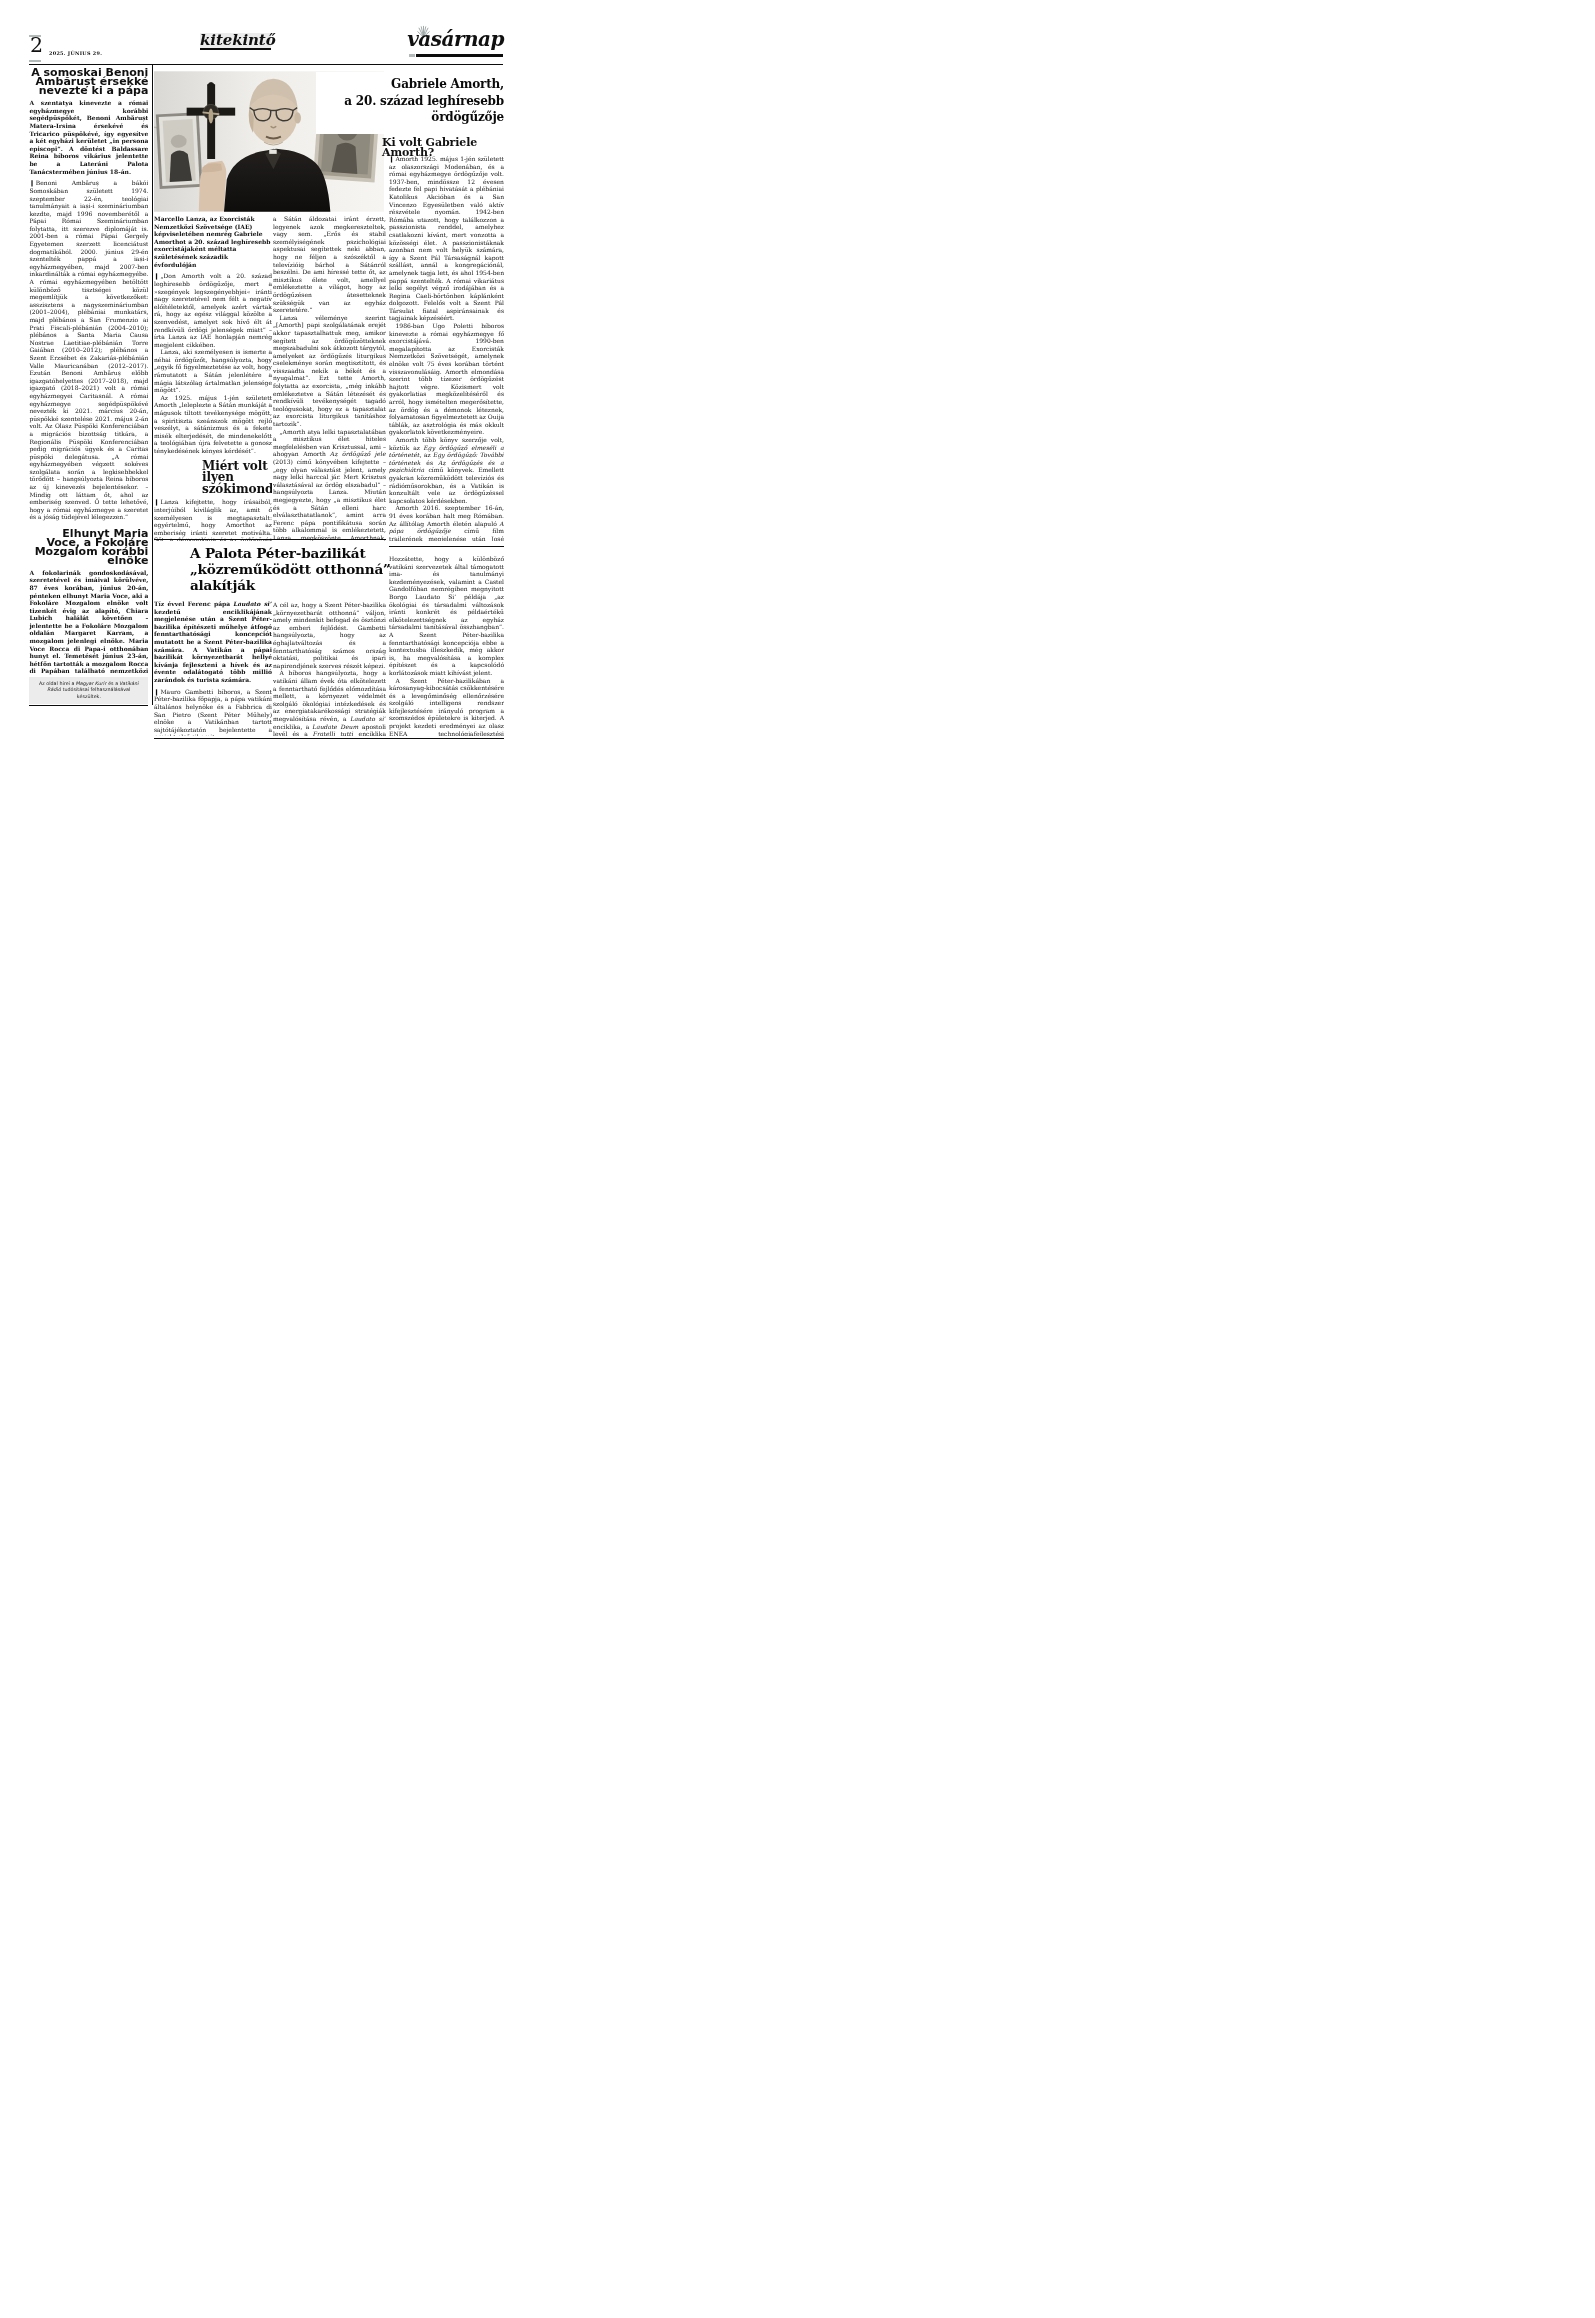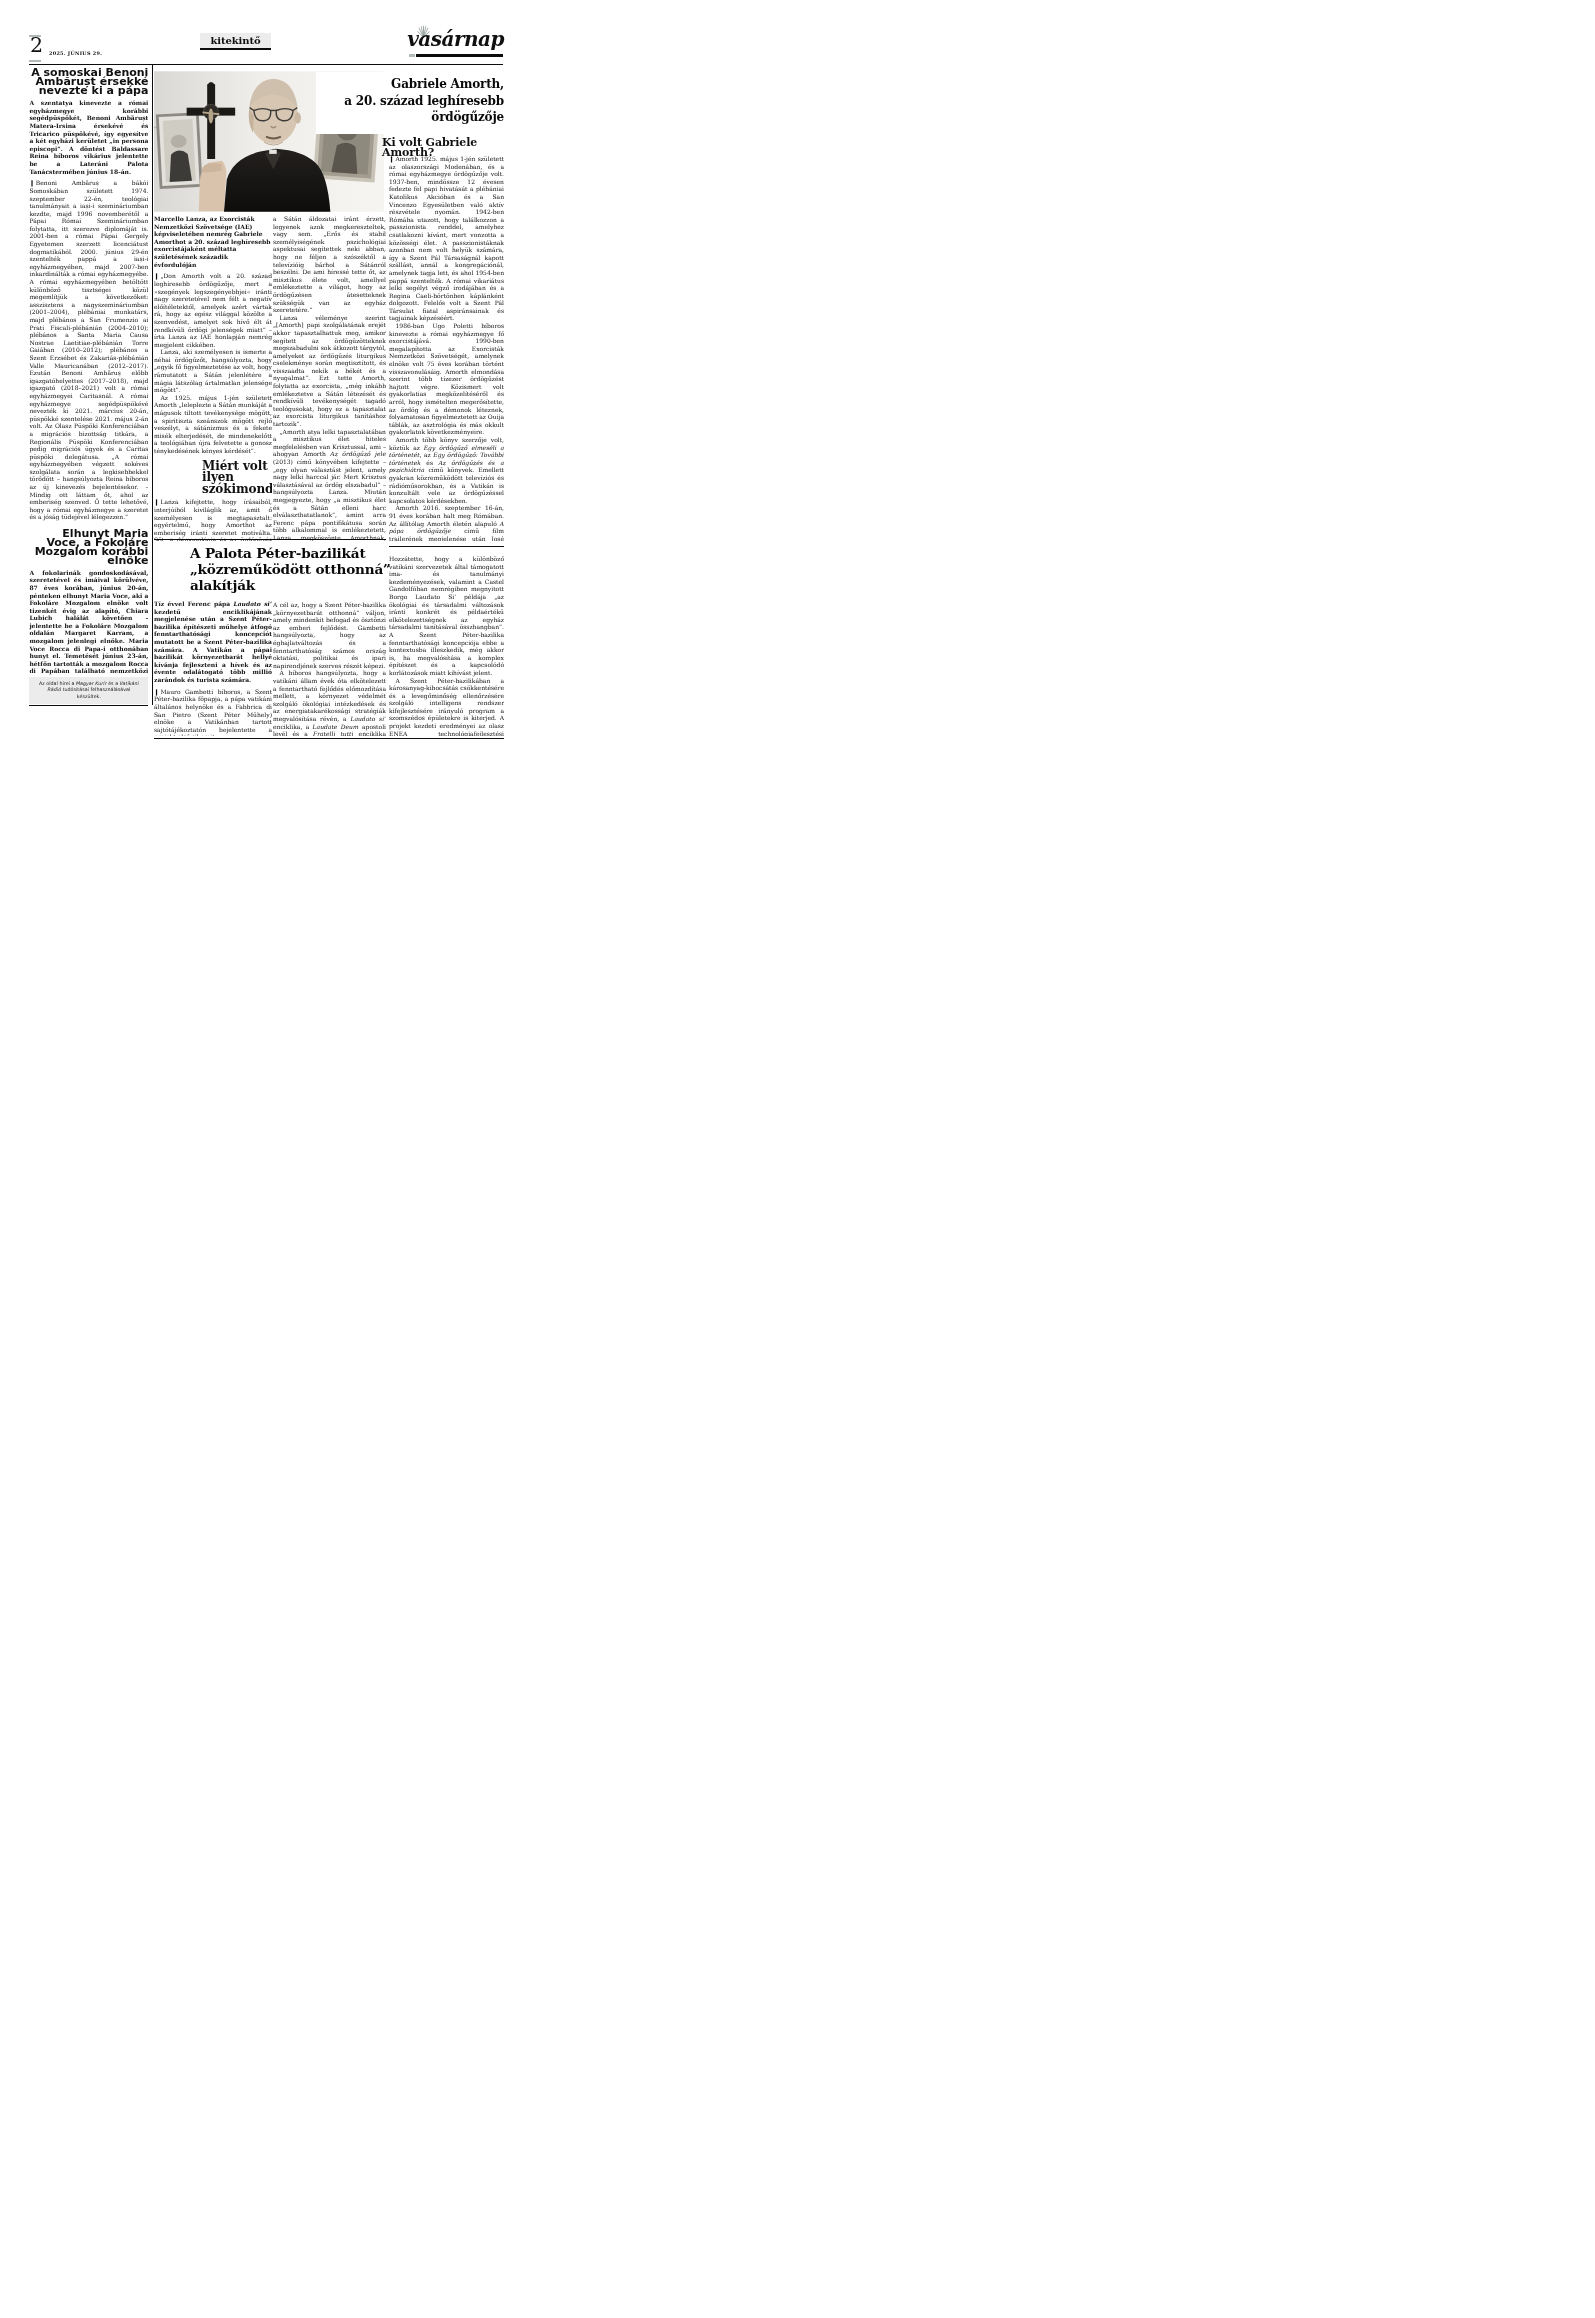--- a/index.html
+++ b/index.html
@@ -16,21 +16,21 @@
   .slabsub{font-weight:bold;font-size:12px;line-height:11.2px;text-align:left;margin:6.5px 0 3.7px 0;letter-spacing:-0.1px;padding-left:48px;}
   .marker{font-weight:bold;margin-right:1.4px;}
   .bighead{font-weight:bold;letter-spacing:-0.2px;color:#0a0a0a;margin-left:36px;}
   #amorth-headline{right:28px;top:76px;width:188px;text-align:right;font-size:12px;line-height:16.6px;position:absolute;}
   #headline-box{left:316px;top:72px;width:188px;height:62px;background:#ffffff;position:absolute;}
   #kivolt{left:382px;top:138px;width:115px;font-size:11px;line-height:9.8px;font-weight:bold;position:absolute;letter-spacing:-0.1px;}
   #basilica-headline{left:154px;top:545px;width:231px;font-size:13.6px;line-height:16px;position:absolute;}
   #pageno{left:30px;top:34px;font-size:20.6px;line-height:22.4px;position:absolute;font-weight:normal;}
   #date{left:49px;top:50px;font-size:4.9px;font-weight:bold;letter-spacing:0.3px;position:absolute;}
   #kitekinto-box{left:200px;top:33px;width:71px;height:15.4px;background:#ececec;text-align:center;position:absolute;}
-  #kitekinto-box span{font-weight:bold;font-size:10px;line-height:15.4px;letter-spacing:-0.1px;}
+  #kitekinto-box span{font-style:italic;font-weight:bold;font-size:15px;line-height:15.4px;letter-spacing:-0.1px;}
   #masthead{right:28px;top:29px;font-style:italic;font-weight:bold;font-size:20px;line-height:21.5px;letter-spacing:-0.5px;position:absolute;}
   #footer-box{left:29.4px;top:677px;width:119px;height:27px;background:#ececec;position:absolute;display:flex;align-items:center;justify-content:center;}
   #footer-box div{font-family:"DejaVu Sans","Liberation Sans",sans-serif;font-size:4.8px;line-height:6.3px;text-align:center;padding:0 6.5px;font-weight:500;color:#1c1c1c;}
   .tick{position:absolute;background:#b3baba;}
   i{font-style:italic;}
 </style>
 </head>
 <body>
 
 <div class="tick" style="left:29.4px;top:35px;width:12px;height:2.3px;"></div>

